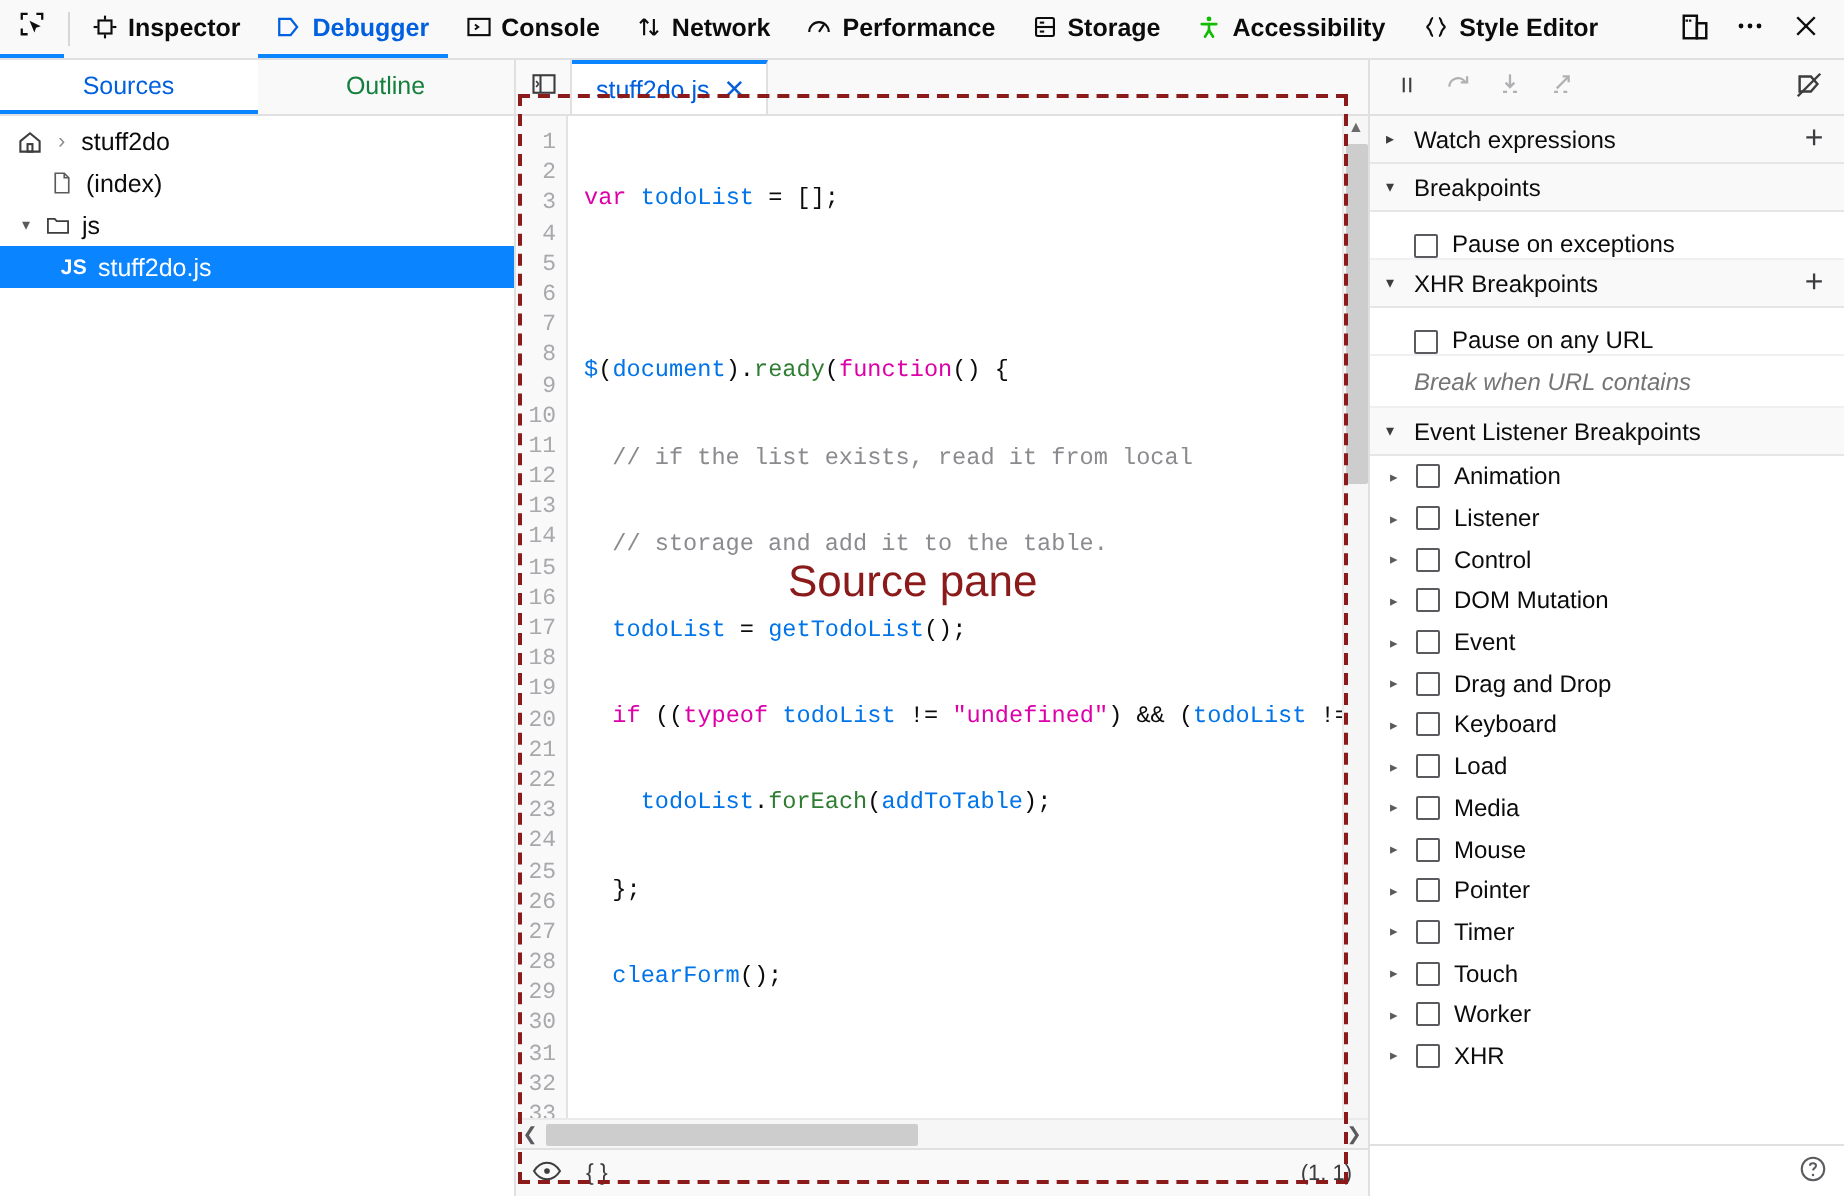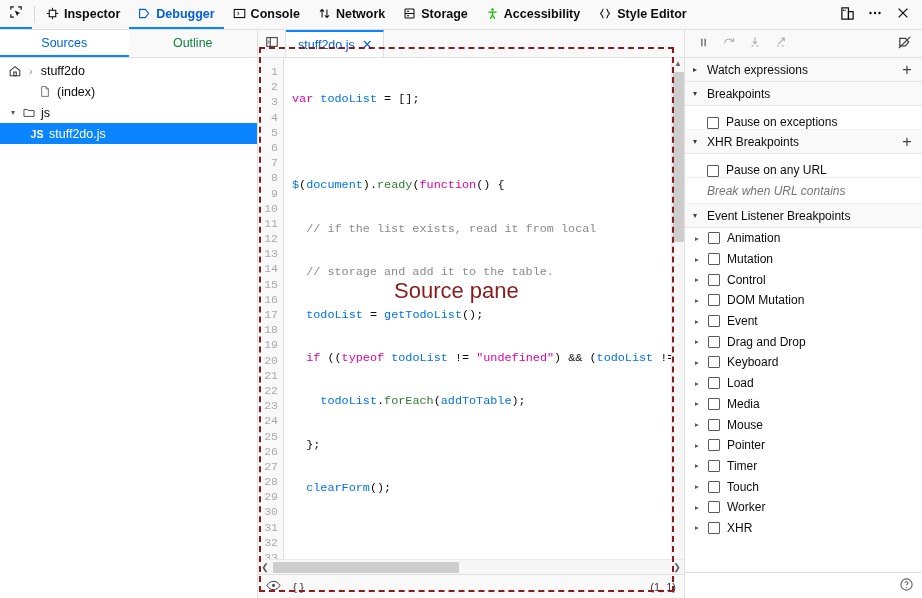--- a/index.html
+++ b/index.html
@@ -330,20 +330,29 @@
       <div class="tool-tab">
         <span class="ico">
           <svg width="13" height="13" viewBox="0 0 16 16" fill="none" stroke="#0c0c0d" stroke-width="1.3">
             <path d="M5 13V3M5 3L2.5 5.7M5 3l2.5 2.7"></path>
             <path d="M11 3v10m0 0l2.5-2.7M11 13l-2.5-2.7"></path>
           </svg>
         </span>
         <span>Network</span>
       </div>
 
+      <div class="tool-tab">
+        <span class="ico">
+          <svg width="13" height="13" viewBox="0 0 16 16" fill="none" stroke="#0c0c0d" stroke-width="1.3">
+            <path d="M2 11a6 6 0 1 1 12 0"></path>
+            <line x1="8" y1="11" x2="11" y2="6.5"></line>
+          </svg>
+        </span>
+        <span>Performance</span>
+      </div>
 
       <div class="tool-tab">
         <span class="ico">
           <svg width="13" height="13" viewBox="0 0 16 16" fill="none" stroke="#0c0c0d" stroke-width="1.3">
             <rect x="2.5" y="2.5" width="11" height="11" rx="1"></rect>
             <line x1="2.5" y1="8" x2="13.5" y2="8"></line>
             <line x1="4.8" y1="5.3" x2="7.5" y2="5.3"></line>
             <line x1="4.8" y1="10.8" x2="7.5" y2="10.8"></line>
           </svg>
         </span>
@@ -422,21 +431,21 @@
           <span class="glyph">
             <svg width="14" height="14" viewBox="0 0 16 16" fill="none" stroke="#3d3d3f" stroke-width="1.2">
               <path d="M2.5 7.5L8 3l5.5 4.5v6h-11v-6z"></path>
               <rect x="6.6" y="9.2" width="2.8" height="4.3"></rect>
             </svg>
           </span>
           <span class="bc-sep">›</span>
           <span class="lbl">stuff2do</span>
         </div>
 
-        <div class="tree-row" style="padding-left:36px;">
+        <div class="tree-row" style="padding-left:22px;">
           <span class="glyph">
             <svg width="12" height="13" viewBox="0 0 16 16" fill="#fff" stroke="#5b5b5f" stroke-width="1.1">
               <path d="M3.5 1.5h6l3 3v10h-9z"></path>
               <path d="M9.5 1.5v3h3" fill="none"></path>
             </svg>
           </span>
           <span class="lbl">(index)</span>
         </div>
 
         <div class="tree-row" style="padding-left:6px;">
@@ -658,21 +667,21 @@
         </div>
 
         <div class="ev-row">
           <span class="tw">▸</span>
           <span class="cbox"></span>
           <span>Animation</span>
         </div>
         <div class="ev-row">
           <span class="tw">▸</span>
           <span class="cbox"></span>
-          <span>Mutation</span>
+          <span>Listener</span>
         </div>
         <div class="ev-row">
           <span class="tw">▸</span>
           <span class="cbox"></span>
           <span>Control</span>
         </div>
         <div class="ev-row">
           <span class="tw">▸</span>
           <span class="cbox"></span>
           <span>DOM Mutation</span>

